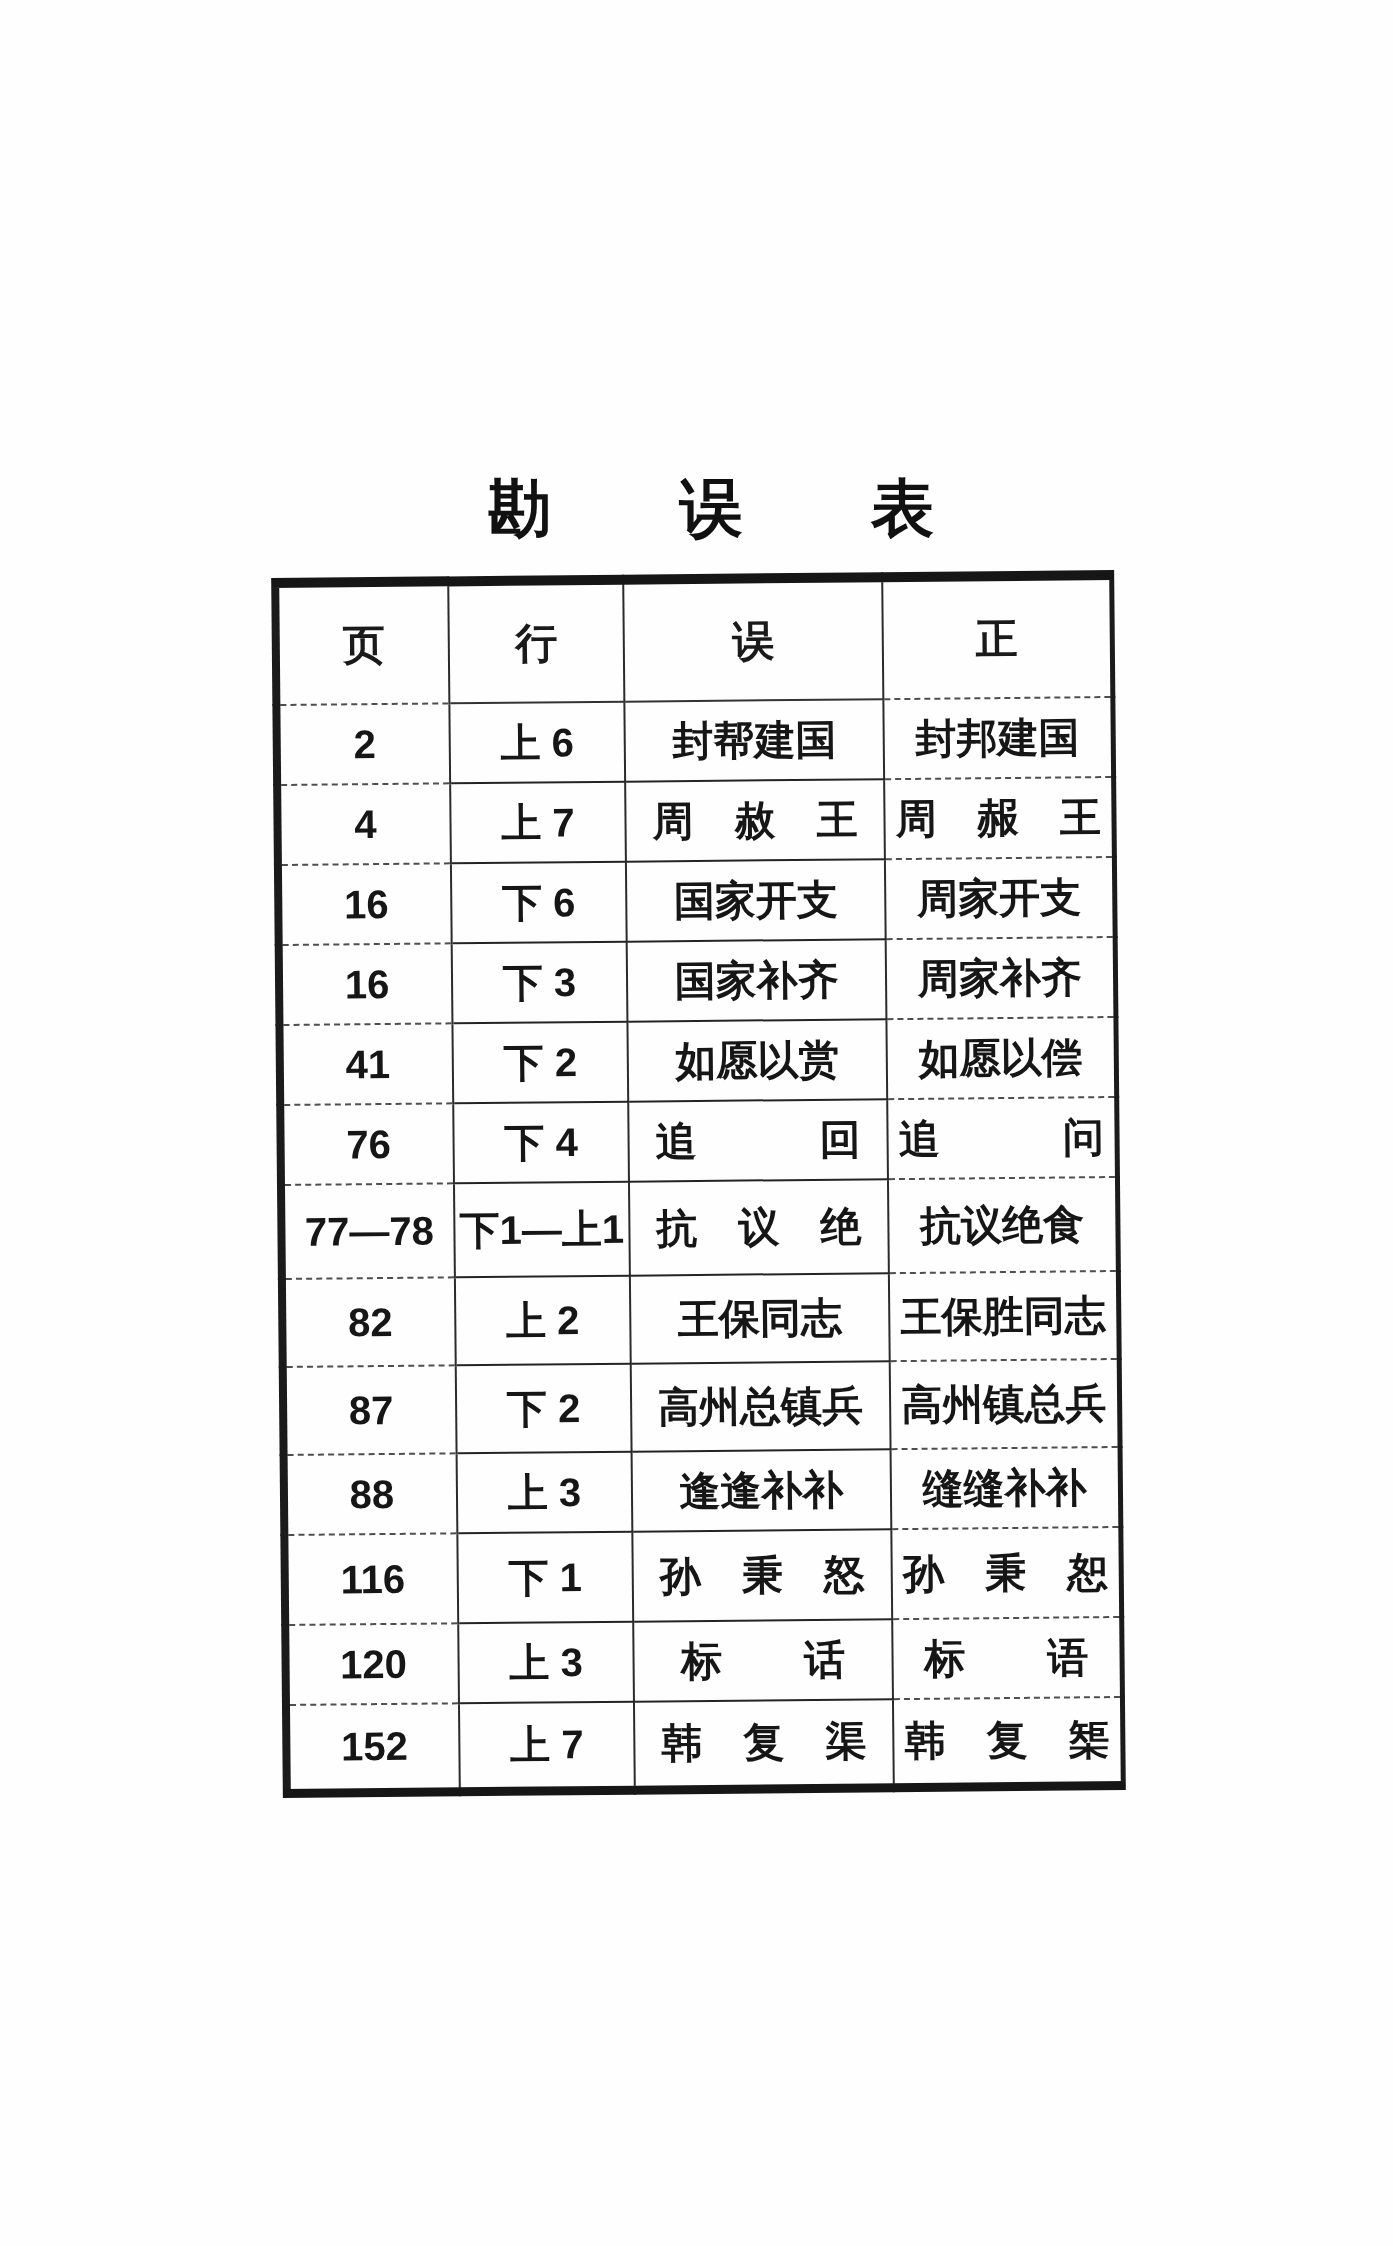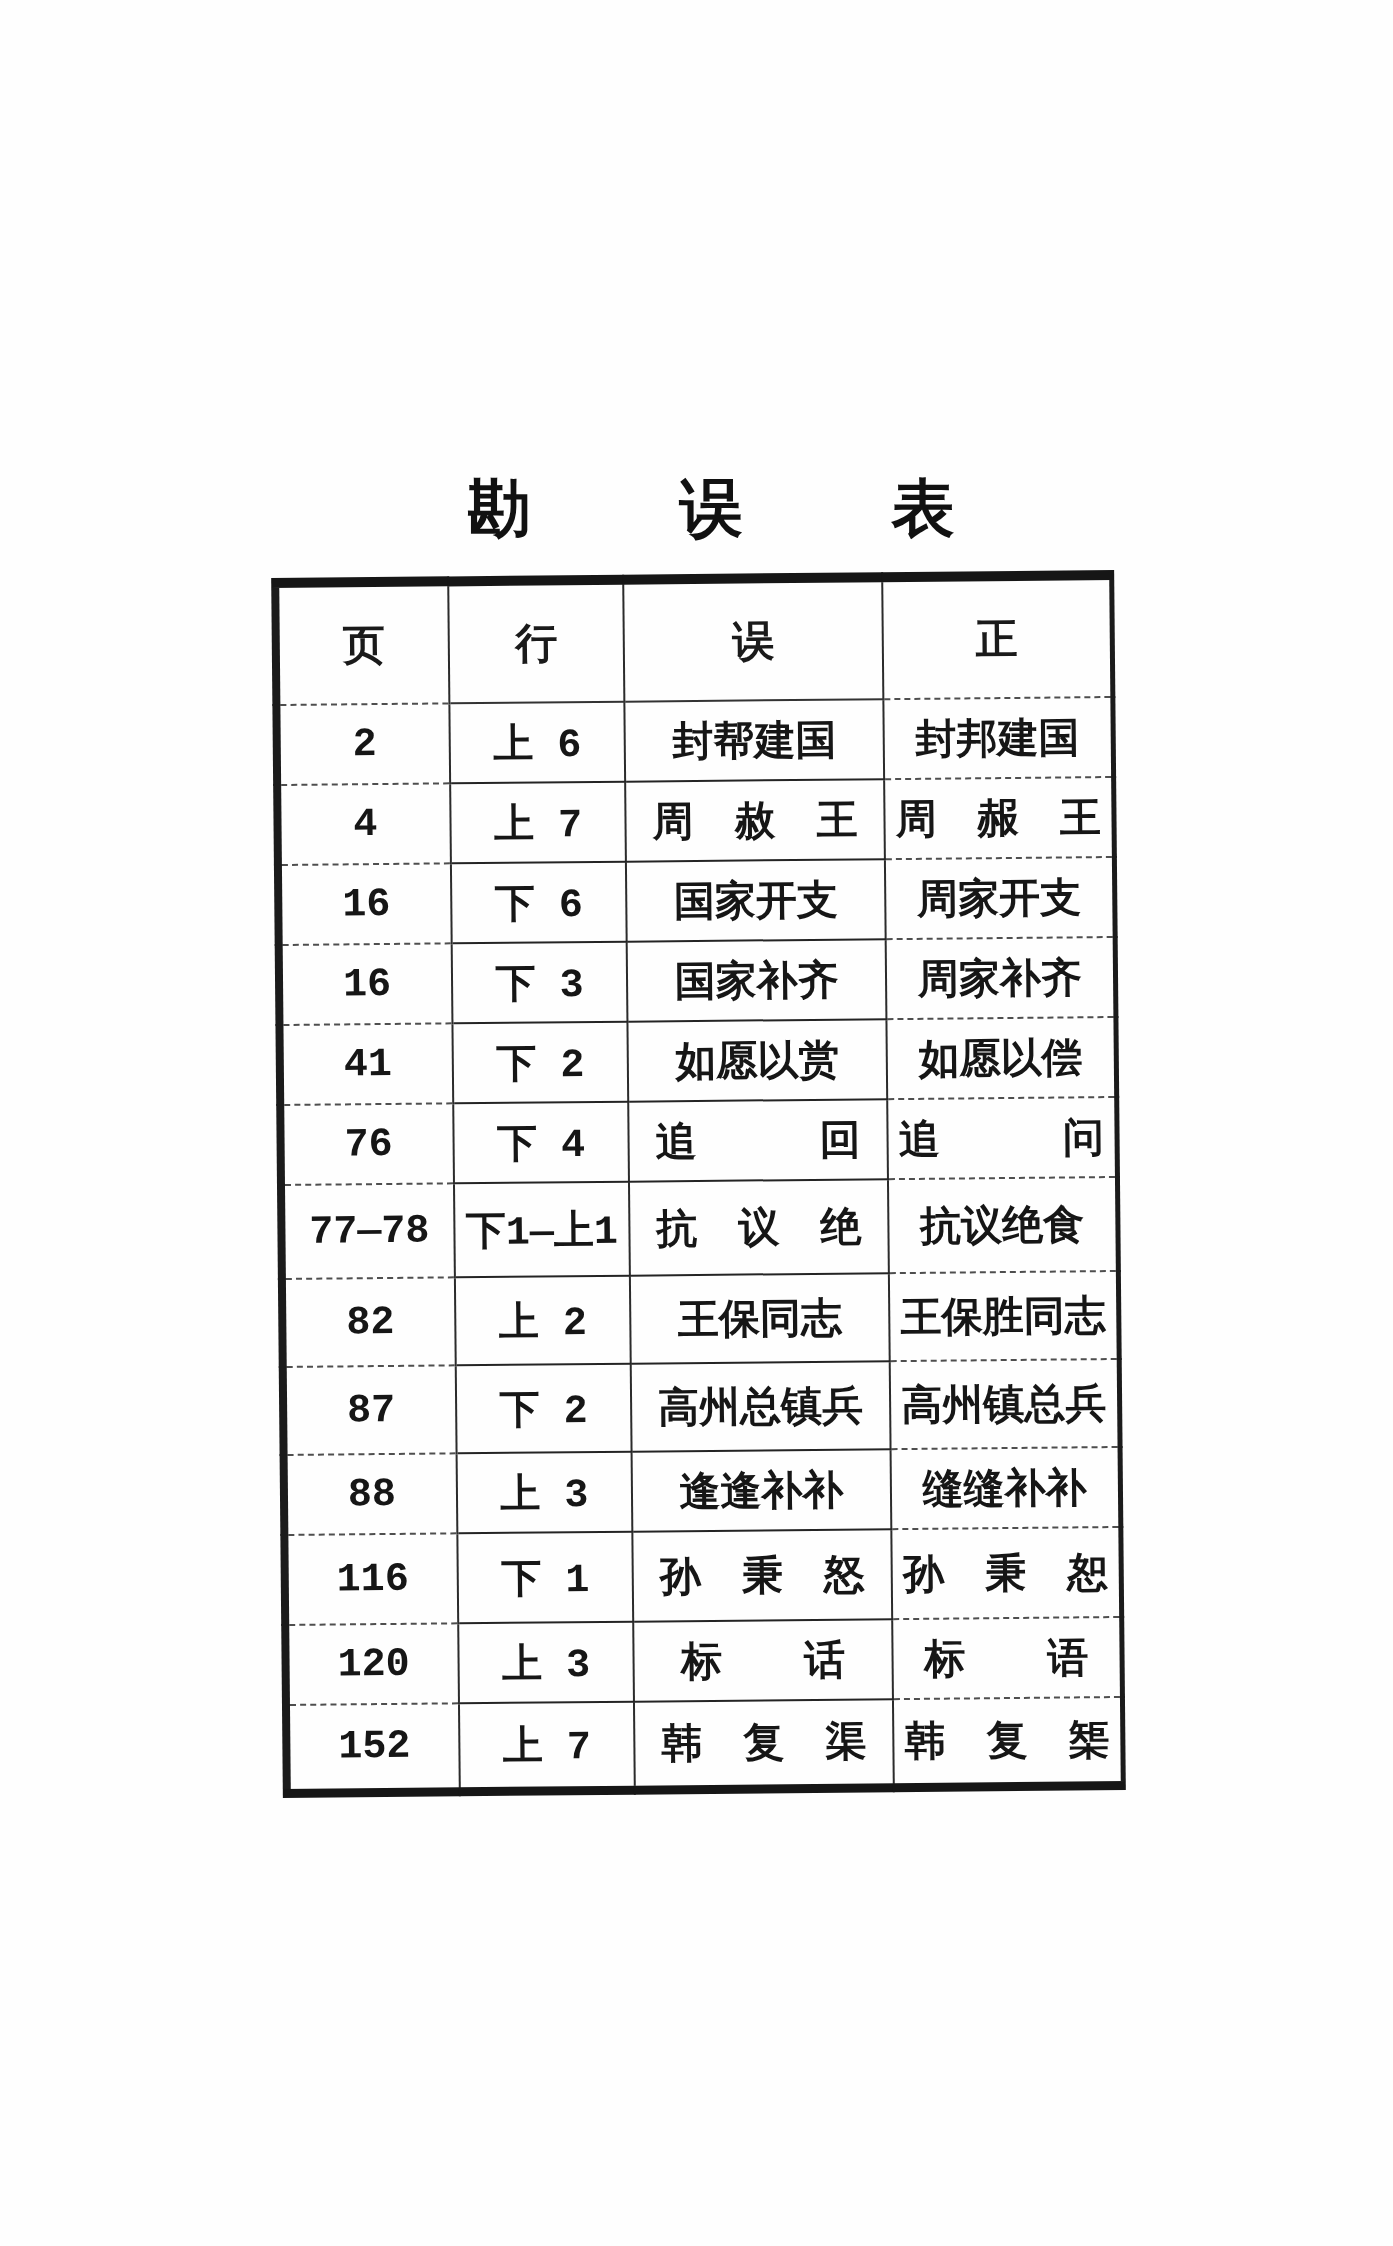--- a/index.html
+++ b/index.html
@@ -5,21 +5,21 @@
   html, body {
     margin: 0;
     padding: 0;
     background: #ffffff;
   }
   .page {
     position: relative;
     width: 1393px;
     height: 2246px;
     background: #fefefe;
-    font-family: Liberation Mono, monospace;
+    font-family: Liberation Sans, sans-serif;
     color: #141414;
     overflow: hidden;
   }
   .title {
     position: absolute;
     top: 466px;
     left: 292px;
     width: 840px;
     margin: 0;
     text-align: center;

